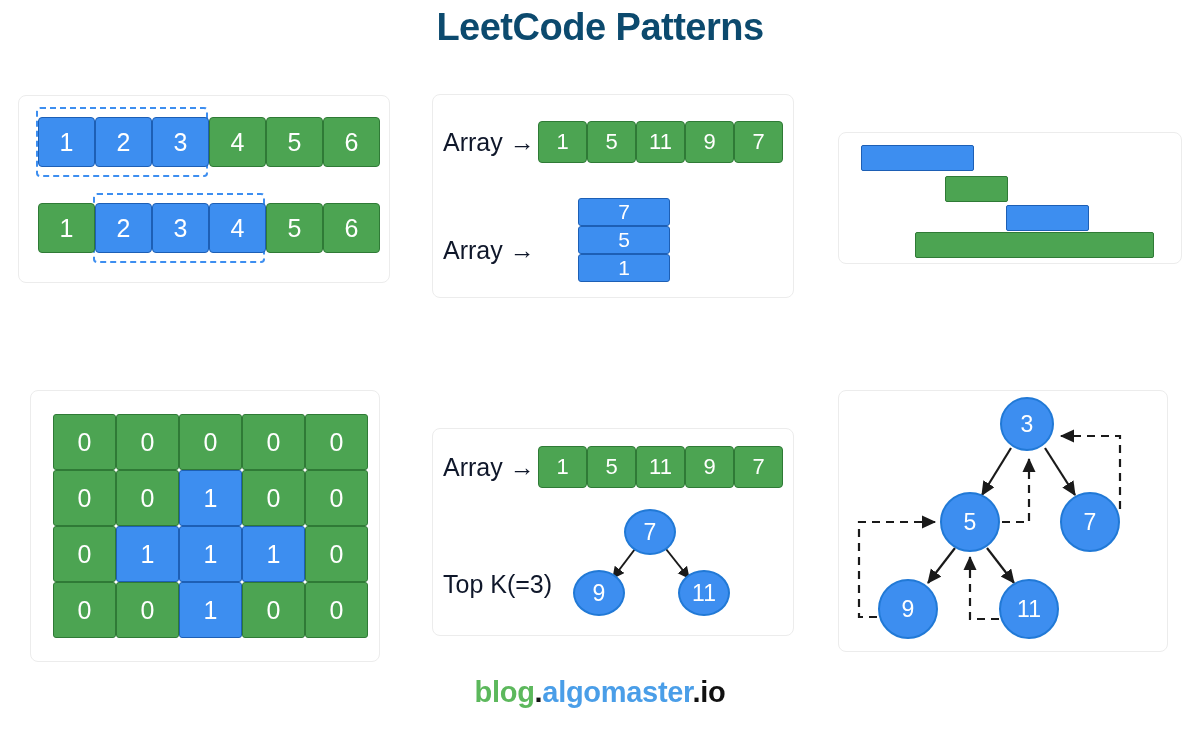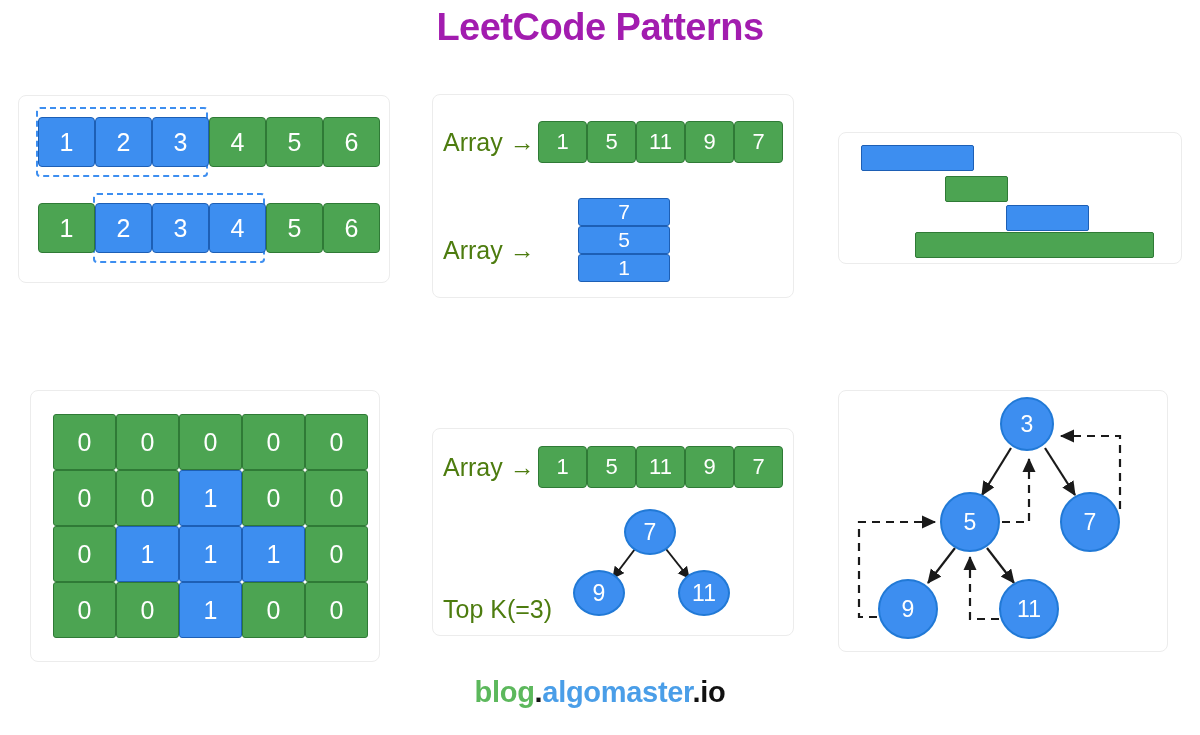--- a/index.html
+++ b/index.html
@@ -18,21 +18,21 @@
 
   
   #page-title {
     position: absolute;
     top: 6px;
     left: 0;
     width: 1200px;
     text-align: center;
     font-size: 38px;
     font-weight: bold;
-    color: #a21caf;
+    color: #0c4a6e;
     letter-spacing: -0.5px;
   }
 
   
   .panel {
     position: absolute;
     background: #ffffff;
     border: 1px solid #ececec;
     border-radius: 8px;
     box-sizing: border-box;
@@ -68,21 +68,21 @@
     position: absolute;
     box-sizing: border-box;
     border: 2px dashed #3D8EF0;
     border-radius: 4px;
   }
 
   
   .row-label {
     position: absolute;
     font-size: 25px;
-    color: #4d7c0f;
+    color: #0f172a;
     font-family: "Liberation Sans", sans-serif;
     white-space: nowrap;
   }
 
   
   .arr-cell { width: 49px; height: 42px; font-size: 22px; }
 
   
   .stack-cell {
     width: 92px; height: 28px; font-size: 21px; border-radius: 3px;
@@ -203,21 +203,21 @@
 
 <div class="panel" id="panel-topk"></div>
 
 <div class="row-label" style="left:443px; top:453px;">Array →</div>
 <div class="cell green arr-cell" style="left:538px; top:446px;">1</div>
 <div class="cell green arr-cell" style="left:587px; top:446px;">5</div>
 <div class="cell green arr-cell" style="left:636px; top:446px;">11</div>
 <div class="cell green arr-cell" style="left:685px; top:446px;">9</div>
 <div class="cell green arr-cell" style="left:734px; top:446px;">7</div>
 
-<div class="row-label" style="left:443px; top:595px;">Top K(=3)</div>
+<div class="row-label" style="left:443px; top:570px;">Top K(=3)</div>
 
 <svg class="edges" width="1200" height="735" style="left:0;top:0;">
   <defs>
     <marker id="arrowK" markerWidth="7" markerHeight="7" refX="5.4" refY="3" orient="auto">
       <path d="M0,0 L6,3 L0,6 z" fill="#1a1a1a"></path>
     </marker>
   </defs>
   <line x1="635" y1="549" x2="613" y2="578" stroke="#1a1a1a" stroke-width="2" marker-end="url(#arrowK)"></line>
   <line x1="666" y1="549" x2="689" y2="578" stroke="#1a1a1a" stroke-width="2" marker-end="url(#arrowK)"></line>
 </svg>

